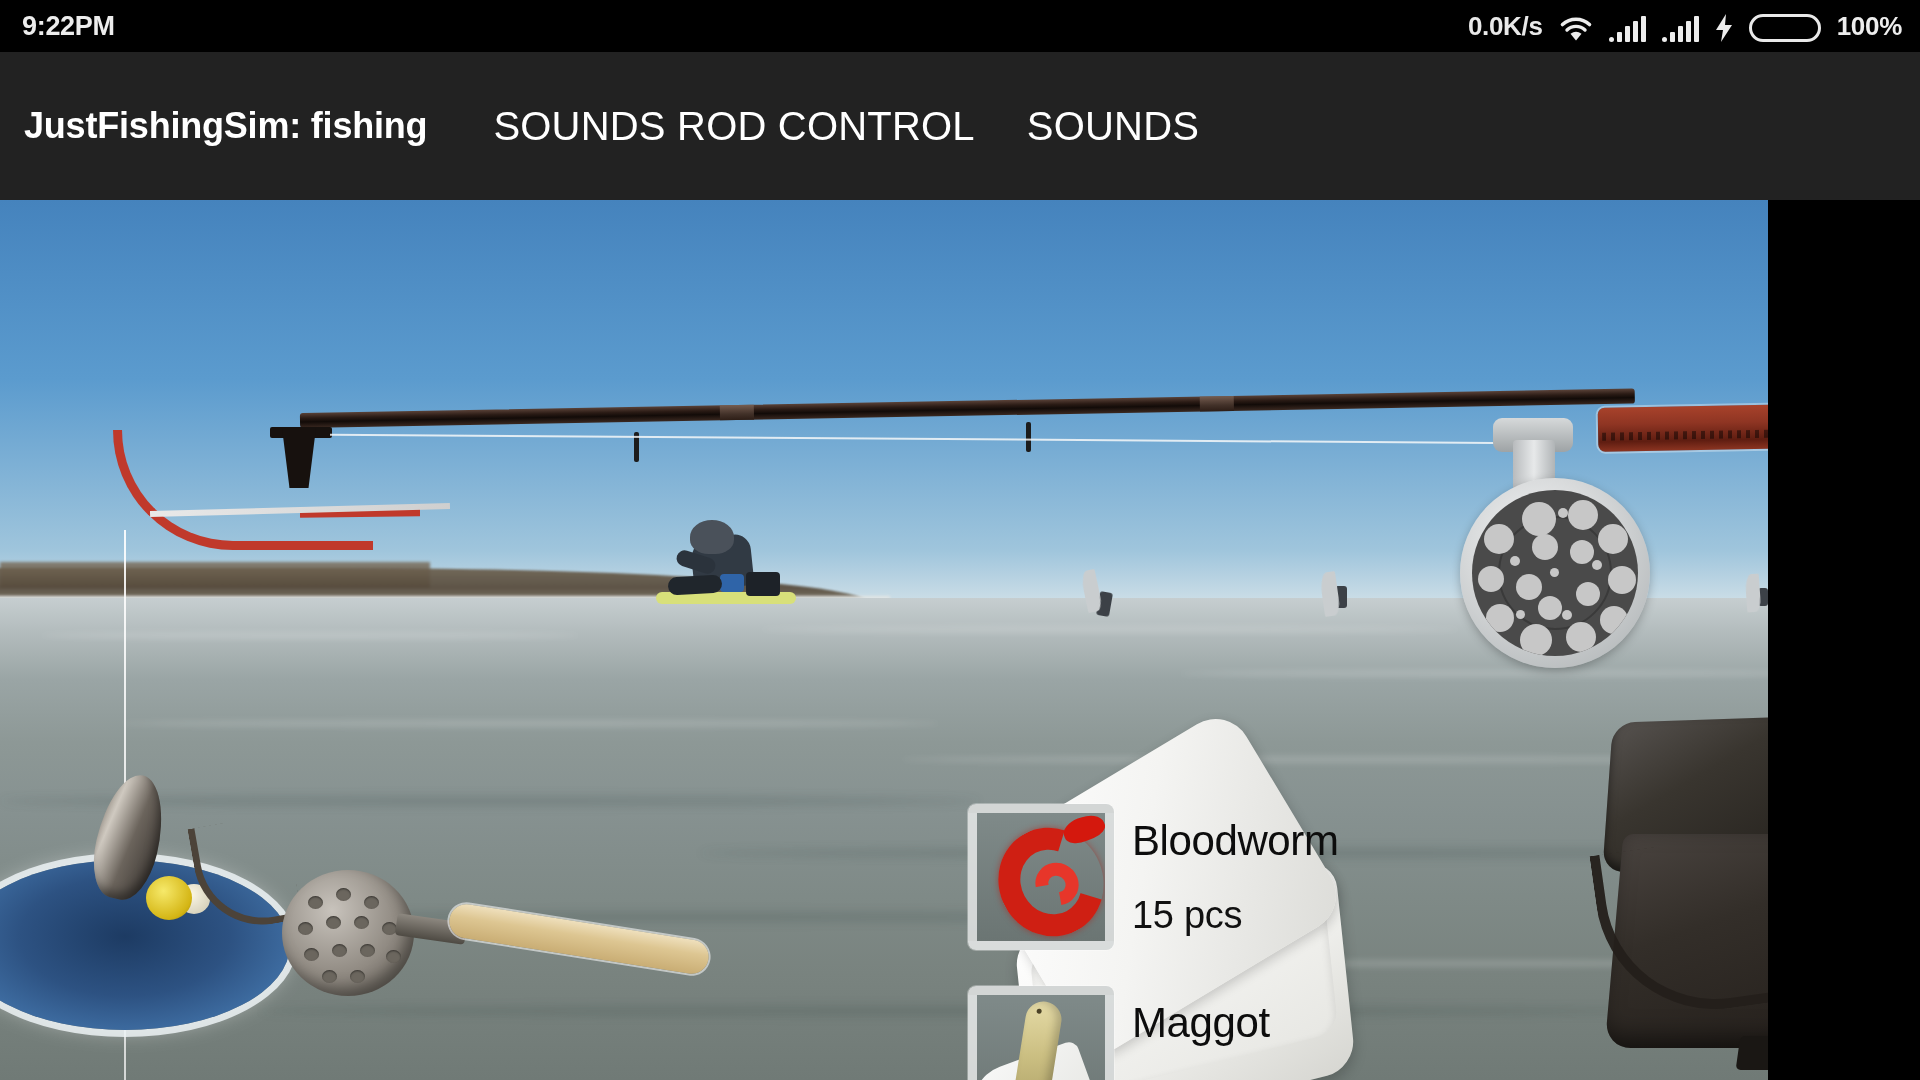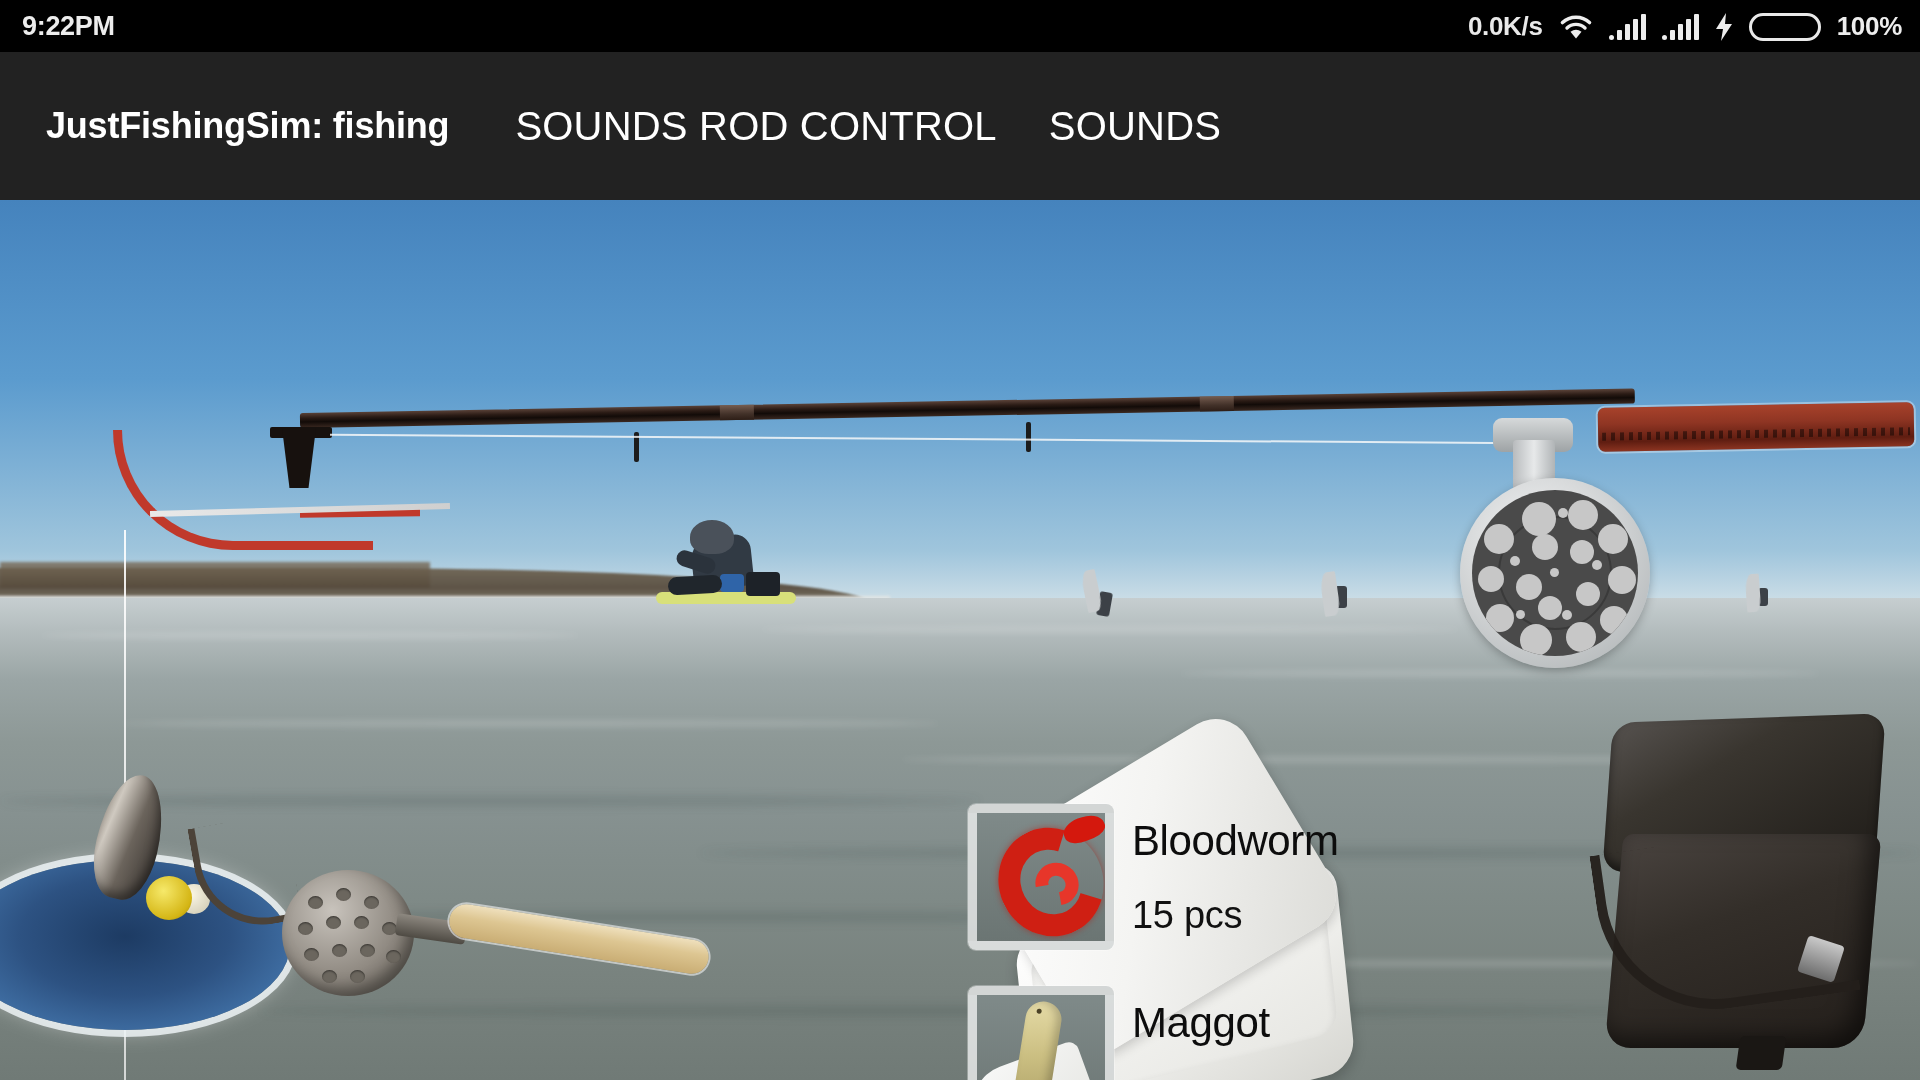--- a/index.html
+++ b/index.html
@@ -8,53 +8,53 @@
 
   #screen { position:relative; width:1920px; height:1080px; overflow:hidden; }
 
   
   #statusbar {
     position:absolute; left:0; top:0; width:1920px; height:52px;
     background:#000; display:flex; align-items:center;
     padding:1px 18px 0 22px; color:#e8e8e8;
   }
   #clock { font-size:27px; font-weight:700; letter-spacing:-.3px; color:#ededed; }
-  #status-right { margin-left:auto; display:flex; align-items:center; gap:16px; }
+  #status-right { margin-left:auto; display:flex; align-items:flex-end; gap:16px; }
   #netspeed { font-size:26px; font-weight:700; color:#e9e9e9; letter-spacing:-.3px; }
   .sig { display:flex; align-items:flex-end; gap:3px; height:26px; }
   .sig i { display:block; width:5px; background:#ededed; border-radius:1px; }
   .sig i:nth-child(1){ height:5px; border-radius:50%; width:5px; }
   .sig i:nth-child(2){ height:10px; }
   .sig i:nth-child(3){ height:16px; }
   .sig i:nth-child(4){ height:21px; }
   .sig i:nth-child(5){ height:26px; }
   #batt-pct { font-size:26px; font-weight:700; color:#ededed; letter-spacing:-.3px; }
   .batt-shell {
     width:72px; height:28px; border:3px solid #e9e9e9; border-radius:14px;
     position:relative; padding:3px;
   }
   .batt-fill { width:100%; height:100%; background:#3fd317; border-radius:9px; }
 
   
   #appbar {
     position:absolute; left:0; top:52px; width:1920px; height:148px;
     background:#222222; display:flex; align-items:center; color:#fff;
-    padding-left:46px; gap:0;
+    padding-left:24px; gap:0;
   }
   #app-title { font-size:36px; font-weight:700; white-space:nowrap; letter-spacing:-.2px; }
   .navtab {
     font-size:40px; font-weight:400; white-space:nowrap; color:#ffffff;
     letter-spacing:.2px;
   }
   #tab-rod { margin-left:66px; }
   #tab-sounds { margin-left:52px; }
   #tab-rating { margin-left:44px; }
 
   
-  #scene { position:absolute; left:0; top:200px; width:1920px; height:880px; overflow:hidden; }
+  #scene { position:absolute; left:0; top:200px; width:1768px; height:880px; overflow:hidden; }
 
   #sky {
     position:absolute; left:0; top:0; width:1920px; height:398px;
     background:linear-gradient(#4583bd 0%, #5b9bce 45%, #9fc5dc 88%, #c9dce6 100%);
   }
   
   #shore {
     position:absolute; left:-10px; top:368px; width:880px; height:36px;
     background:linear-gradient(#6d6150 0%, #574b3c 55%, #7d7360 100%);
     border-radius:0 60% 0 0 / 0 100% 0 0;

